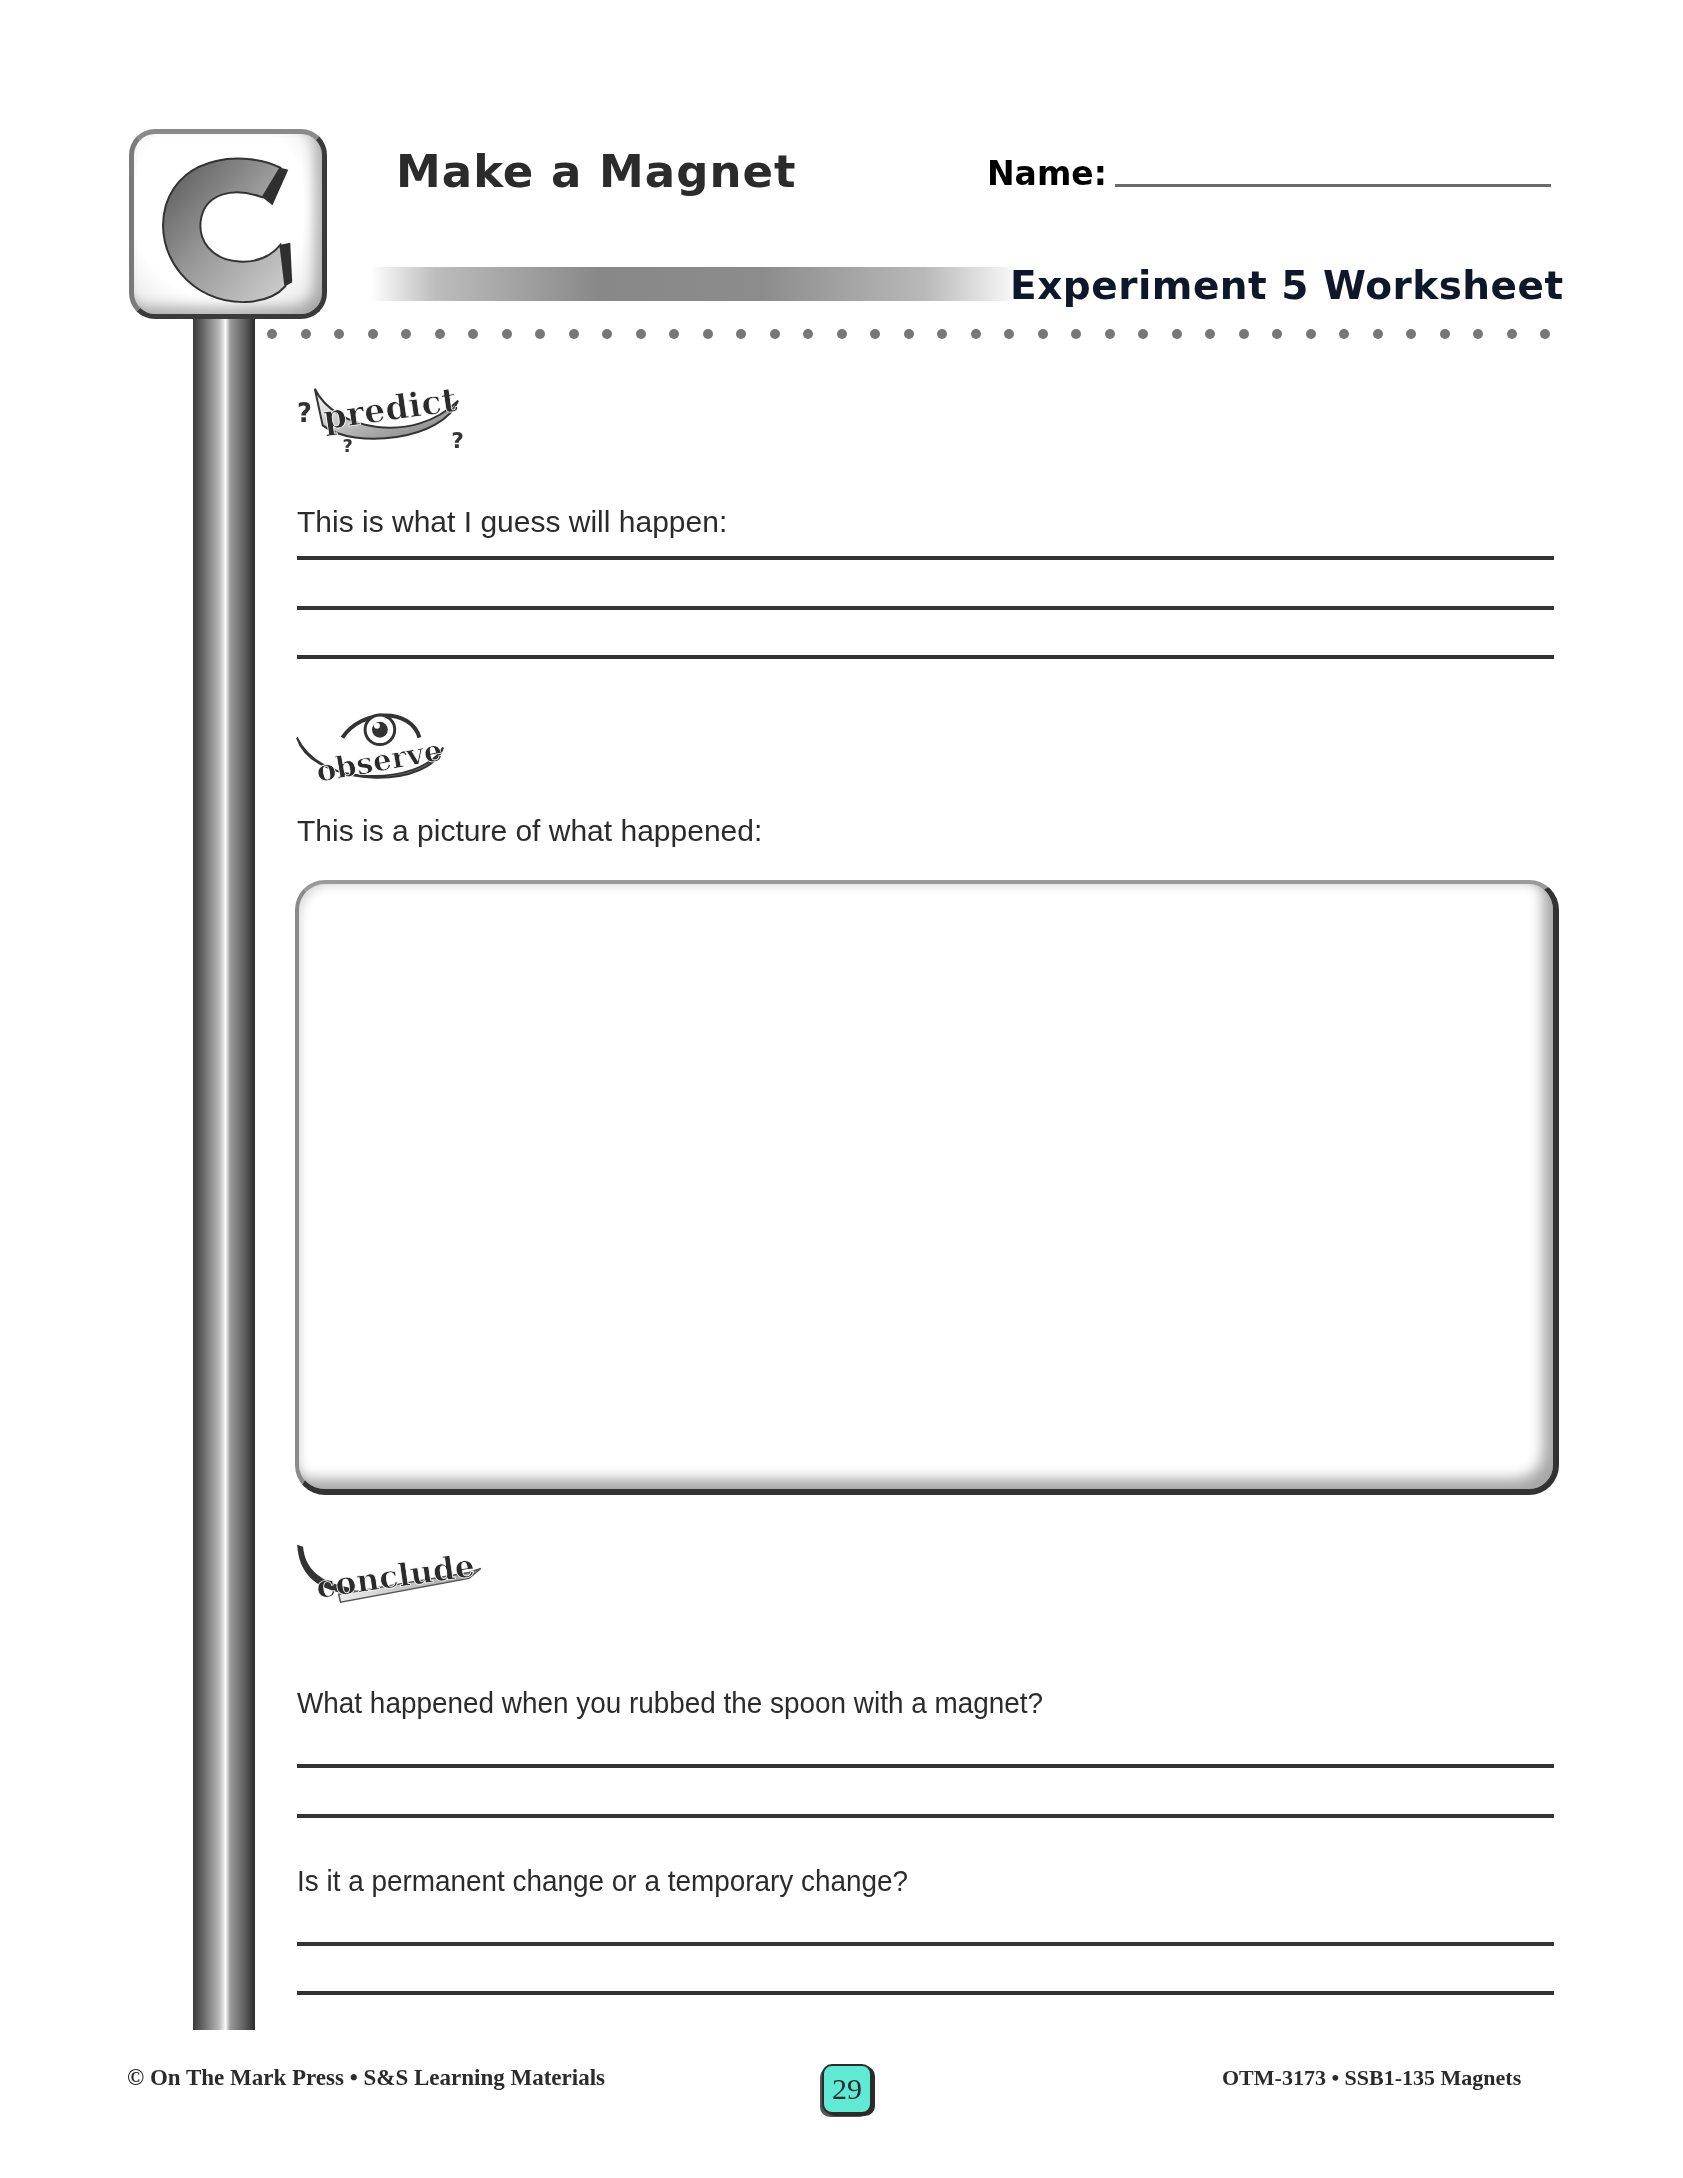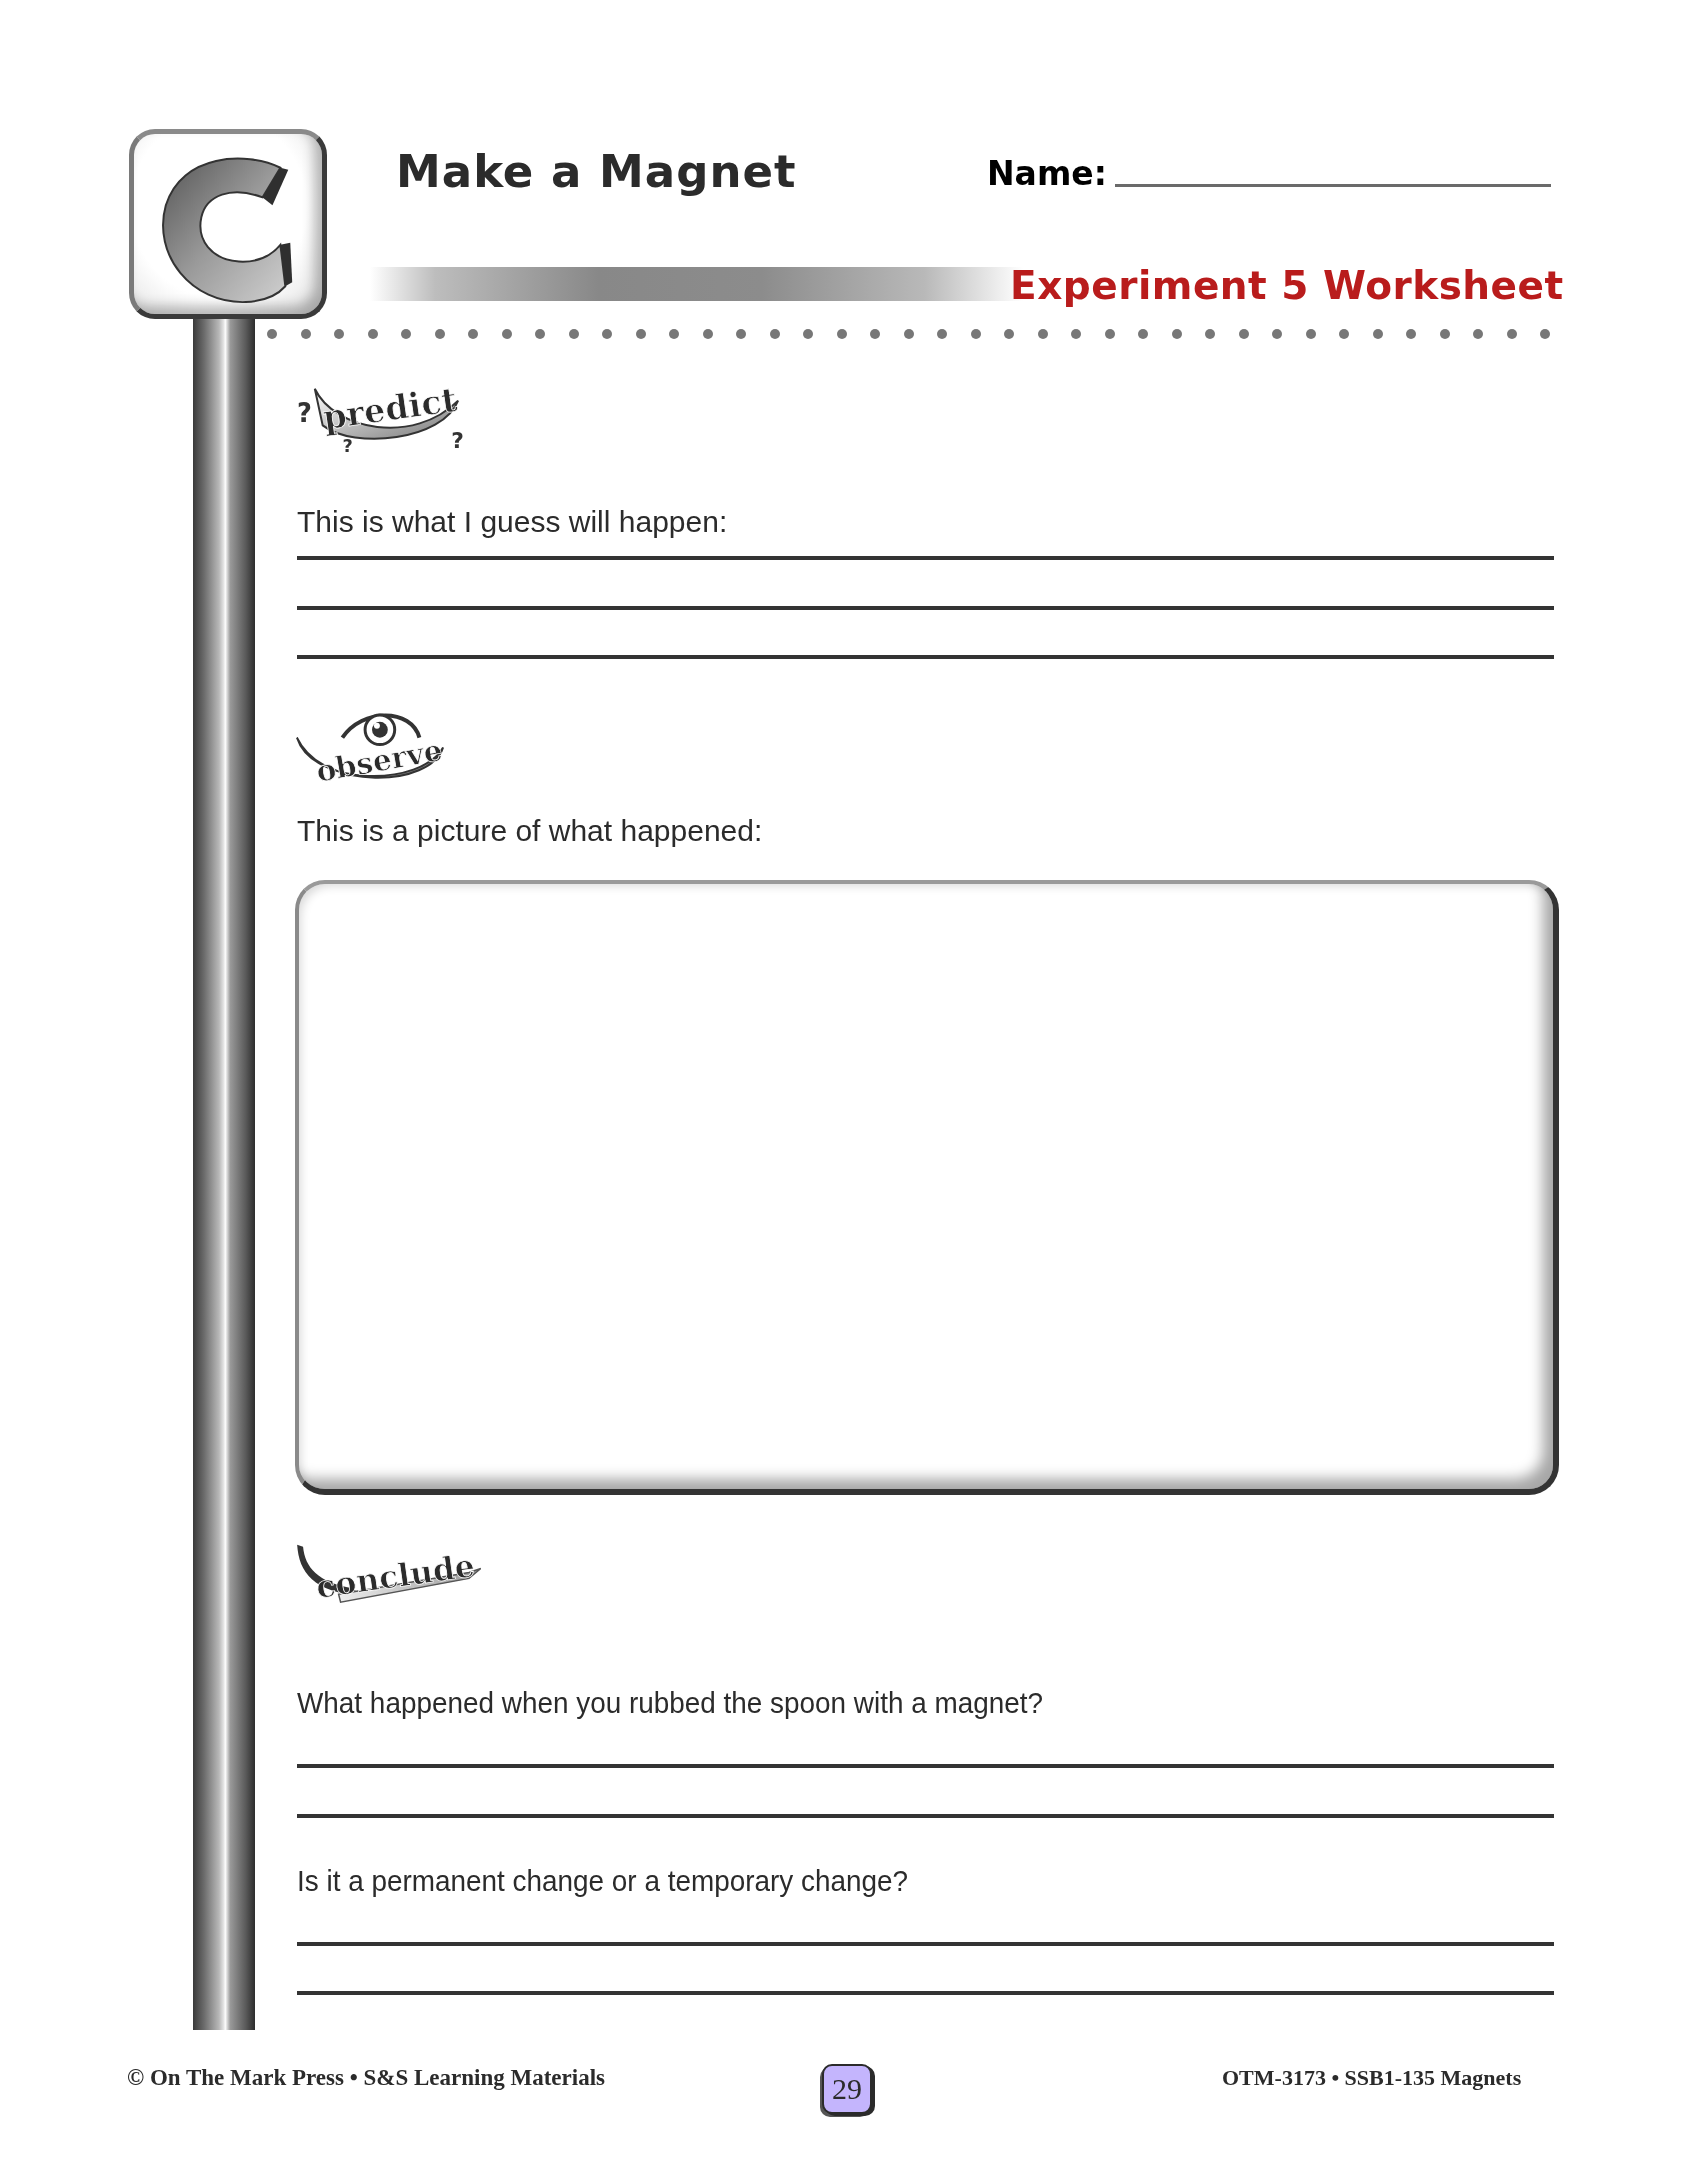--- a/index.html
+++ b/index.html
@@ -32,21 +32,21 @@
     left: 987px; top: 154px; font-family: "DejaVu Sans", sans-serif; font-weight: bold;
     font-size: 33px; color: #000000; white-space: nowrap;
   }
   .name-line { left: 1115px; top: 184px; width: 436px; height: 3px; background: #6a6a6a; }
   .grad-bar {
     left: 370px; top: 267px; width: 653px; height: 34px;
     background: linear-gradient(to right, #ffffff 0%, #bdbdbd 10%, #888888 35%, #8c8c8c 60%, #b9b9b9 85%, #ffffff 100%);
   }
   .subtitle {
     left: 1010px; top: 263px; font-family: "DejaVu Sans", sans-serif; font-weight: bold;
-    font-size: 39px; color: #b91c1c; white-space: nowrap; letter-spacing: 0.5px;
+    font-size: 39px; color: #0f172a; white-space: nowrap; letter-spacing: 0.5px;
   }
   .dots { left: 267px; top: 329px; width: 1287px; height: 11px; display: flex; gap: 0; }
   .dot { width: 10px; height: 10px; border-radius: 50%; background: #777; margin-right: 23.5px; flex: none; }
 
   
   .badge { z-index: 1; }
 
   
   .prompt {
     left: 297px; font-family: "Liberation Sans", sans-serif; font-size: 30px; color: #2b2b2b; white-space: nowrap;
@@ -71,21 +71,21 @@
   }
   .footer-right {
     left: 1222px; top: 2065px; font-family: "Liberation Serif", serif; font-weight: bold; font-size: 22px;
     color: #2b2b2b; white-space: nowrap;
   }
   .page-num {
     left: 822px; top: 2064px; width: 50px; height: 50px; box-sizing: border-box;
     border: 2px solid #2b2b2b; border-radius: 10px;
     box-shadow: 3px 2px 0 #2b2b2b, -2px 3px 0 #555;
     display: flex; align-items: center; justify-content: center;
-    font-family: "Liberation Serif", serif; font-size: 30px; color: #2b2b2b; background: #c4b5fd;
+    font-family: "Liberation Serif", serif; font-size: 30px; color: #2b2b2b; background: #5eead4;
   }
 </style>
 </head>
 <body>
 
 <div class="abs pole"></div>
 <div class="abs sign">
   <svg width="158" height="163" viewBox="0 0 160 165">
     <defs>
       <linearGradient id="cg" x1="0" y1="0" x2="1" y2="1">

